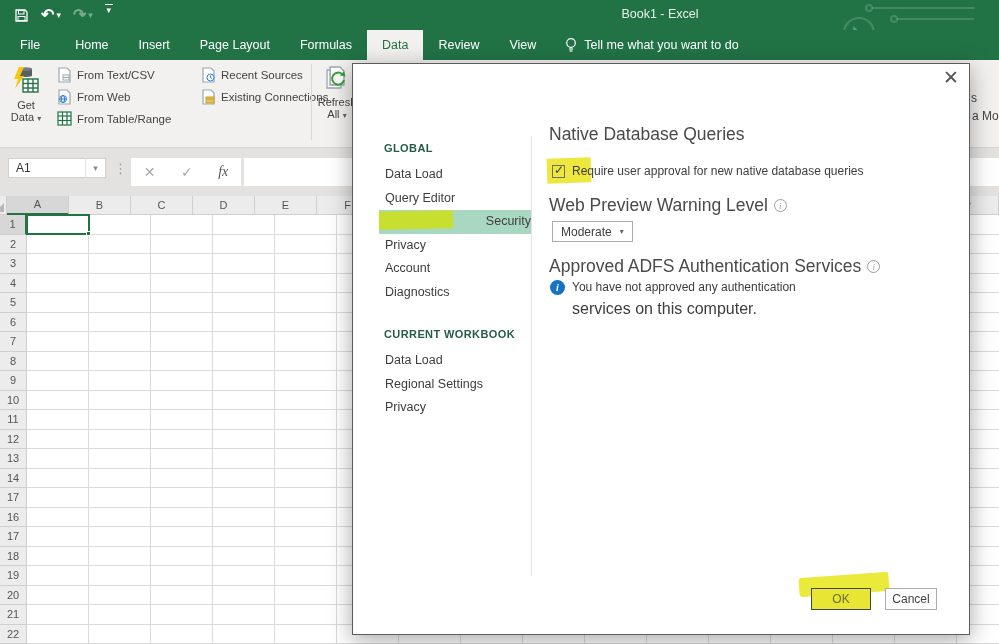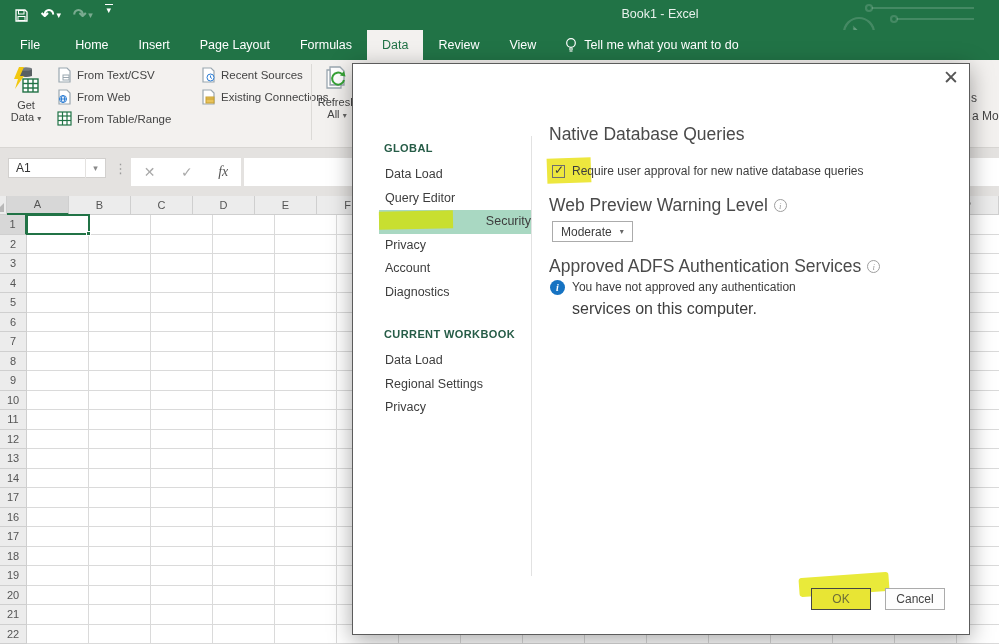--- a/index.html
+++ b/index.html
@@ -114,21 +114,21 @@
               font-size:12px; color:#3d3d3d; }
   .info-b { width:15px; height:15px; border-radius:50%; background:#1673c2; color:#fff; font-size:10px;
             font-weight:bold; text-align:center; line-height:15px; flex:none;
             font-family:"Liberation Serif", serif; font-style:italic; }
   .adfs-line2 { position:absolute; left:219px; top:236px; font-size:16px; color:#3d3d3d; }
   .ok-marker { position:absolute; left:446px; top:511px; width:90px; height:19px; background:#e9ea3a;
                transform:rotate(-4deg); border-radius:3px; }
   .btn-ok { position:absolute; left:458px; top:524px; width:60px; height:22px; background:#e8e534;
             border:1px solid #454545; font-size:12px; color:#6e6e38; text-align:center; line-height:20px;
             cursor:default; }
-  .btn-cancel { position:absolute; left:532px; top:524px; width:60px; height:22px; background:#fdfdfd;
+  .btn-cancel { position:absolute; left:532px; top:524px; width:52px; height:22px; background:#fdfdfd;
                 border:1px solid #ababab; font-size:12px; color:#444; text-align:center; line-height:20px;
                 cursor:default; }
   svg { display:block; }
 </style>
 </head>
 <body>
 
 <div class="titlebar">
   <div class="qat">
     <span class="qbtn">

